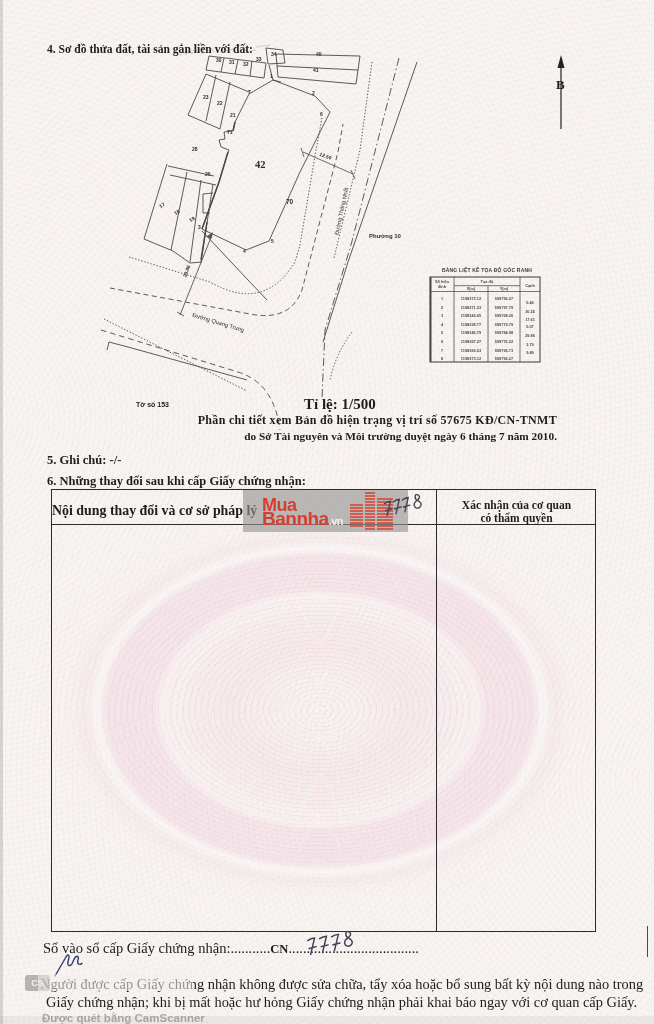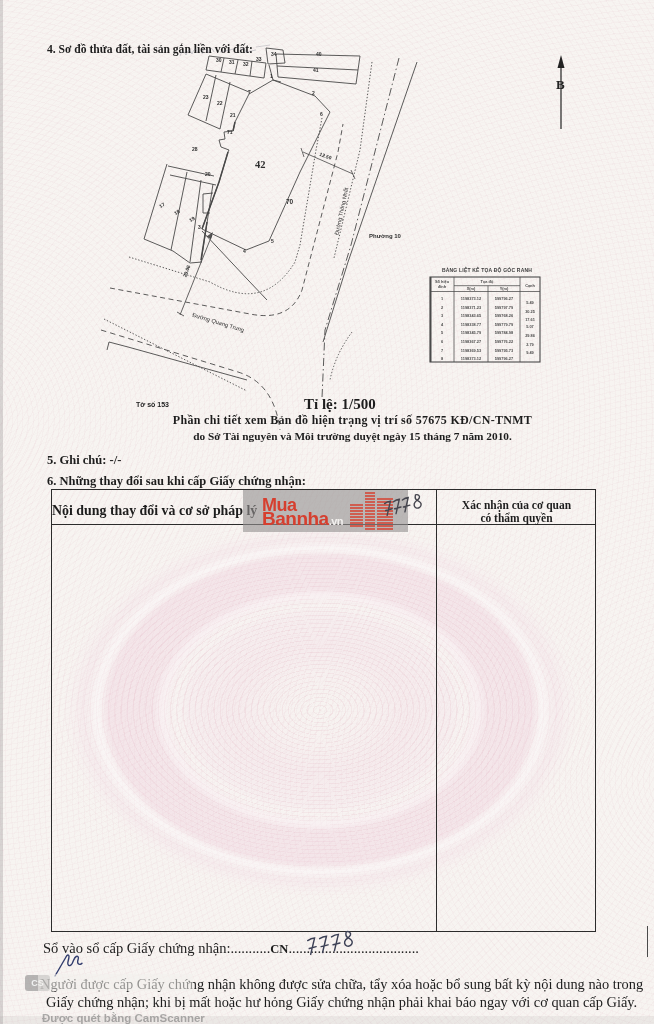--- a/index.html
+++ b/index.html
@@ -229,21 +229,21 @@
   <path d="M180,56 q3,-9 6,-1 q3,-9 6,-1 q3,-9 6,-1 M202,54 q3,-9 6,-1 q3,-9 6,-1 M220,52 l14,-3 M240,52 q3,-8 6,0 l10,-2"></path>
 
   <path d="M256,47 l14,-2" stroke-width="0.8"></path>
 </g>
 </svg>
 
 <div class="abs b" style="left:136px;top:395px;font-size:7px;font-family:'Liberation Sans',sans-serif;">Tờ số 153</div>
 
 <div class="abs b" style="left:304px;top:390px;font-size:15px;">Tỉ lệ: 1/500</div>
 
-<div class="abs b" style="left:130px;top:406px;width:445px;text-align:center;font-size:12px;line-height:16px;"><span style="letter-spacing:0.3px;">Phần chi tiết xem Bản đồ hiện trạng vị trí số 57675 KĐ/CN-TNMT</span><br><span style="font-size:11.3px;">do Sở Tài nguyên và Môi trường duyệt ngày 15 tháng 7 năm 2010.</span></div>
+<div class="abs b" style="left:112px;top:406px;width:445px;text-align:right;font-size:12px;line-height:16px;"><span style="letter-spacing:0.3px;">Phần chi tiết xem Bản đồ hiện trạng vị trí số 57675 KĐ/CN-TNMT</span><br><span style="font-size:11.3px;">do Sở Tài nguyên và Môi trường duyệt ngày 6 tháng 7 năm 2010.</span></div>
 
 <div class="abs b" style="left:47px;top:447px;font-size:12.5px;">5. Ghi chú: -/-</div>
 
 <div class="abs b" style="left:47px;top:468px;font-size:12.5px;">6. Những thay đổi sau khi cấp Giấy chứng nhận:</div>
 
 <div class="abs" style="left:51px;top:489px;width:543px;height:441px;border:1.6px solid #2b2b2b;"></div>
 
 <div class="abs" style="left:52px;top:524px;width:544px;height:1.4px;background:#2b2b2b;"></div>
 
 <div class="abs" style="left:436px;top:490px;width:1.4px;height:441px;background:#2b2b2b;"></div>

